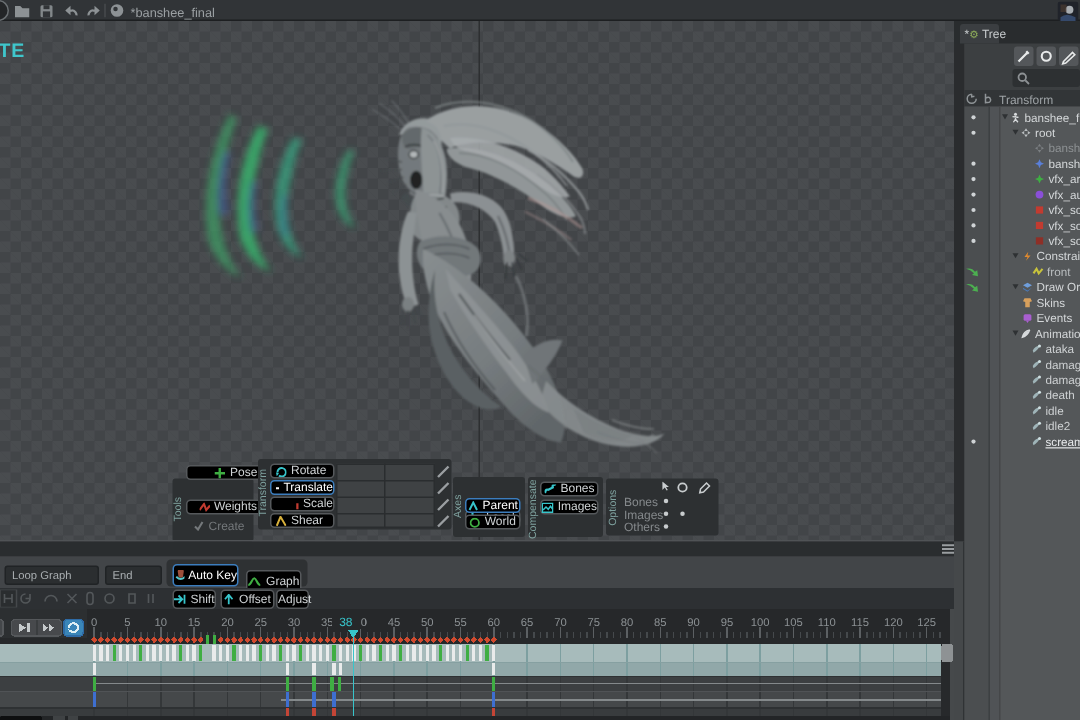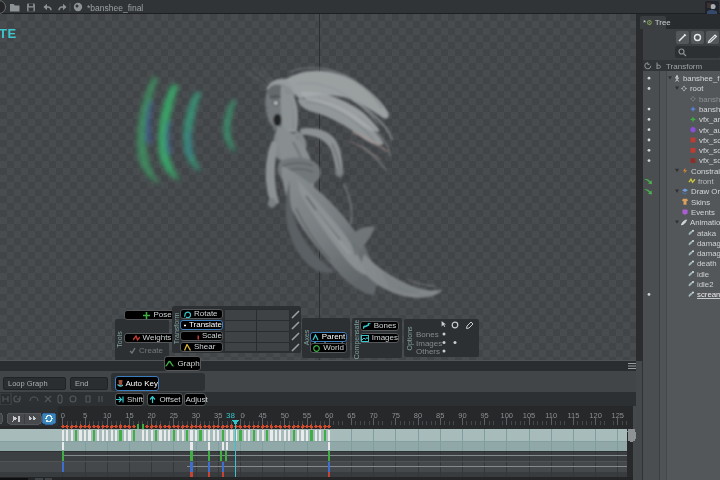--- a/index.html
+++ b/index.html
@@ -251,21 +251,21 @@
 
 <div class="abs" style="left:0;top:371px;width:636px;height:21px;background:#424548"></div>
 <div class="abs" style="left:111px;top:372.5px;width:94px;height:18px;background:#2e3133;border-radius:3px"></div>
 <div class="abs" style="left:3px;top:377px;width:63px;height:13px;background:#2b2e30;border:1px solid #202325;border-radius:2px;color:#a9aeb1;font-size:7.5px;line-height:12px;padding-left:4px">Loop Graph</div>
 <div class="abs" style="left:70px;top:377px;width:38px;height:13px;background:#2b2e30;border:1px solid #202325;border-radius:2px;color:#a9aeb1;font-size:7.5px;line-height:12px;padding-left:4px">End</div>
 <div class="btn bluebtn" style="left:115px;top:376px;width:44px;height:15px">
  <svg width="9" height="8">
         <path d="M2.5 1 a2 2 0 0 1 4 0 l-0.5 3.5 a2.5 3 0 0 1 -3 0 Z" fill="#9c4f3a"></path>
         <path d="M1.5 4.5 q3 3 6 0" stroke="#58c6c9" stroke-width="1.2" fill="none"></path>
       </svg>Auto&nbsp;Key</div>
-<div class="btn" style="left:164px;top:356px;width:37px;height:15px">
+<div class="btn" style="left:164px;top:380px;width:37px;height:15px">
  <svg width="9" height="8">
         <path d="M0.5 6 C2.5 6 3 1.5 4.5 1.5 C6 1.5 6.5 6 8.5 6" stroke="#3fae43" stroke-width="1.4" fill="none"></path>
       </svg>Graph</div>
 
 <div class="abs" style="left:0;top:392px;width:636px;height:14px;background:#2d3033"></div>
 <svg class="abs" style="left:0;top:393px" width="110" height="12">
 <rect x="0" y="0" width="11" height="12" fill="#2a2d2f" stroke="#45484b" stroke-width="1"></rect>
 <g stroke="#53575a" stroke-width="1.1" fill="none">
 <path d="M3 3 v6 M8 3 v6 M3 6 h5"></path>
 <path d="M17 3 a3 3 0 1 0 3 3 M20 3 l0 3 l-3 0"></path>

